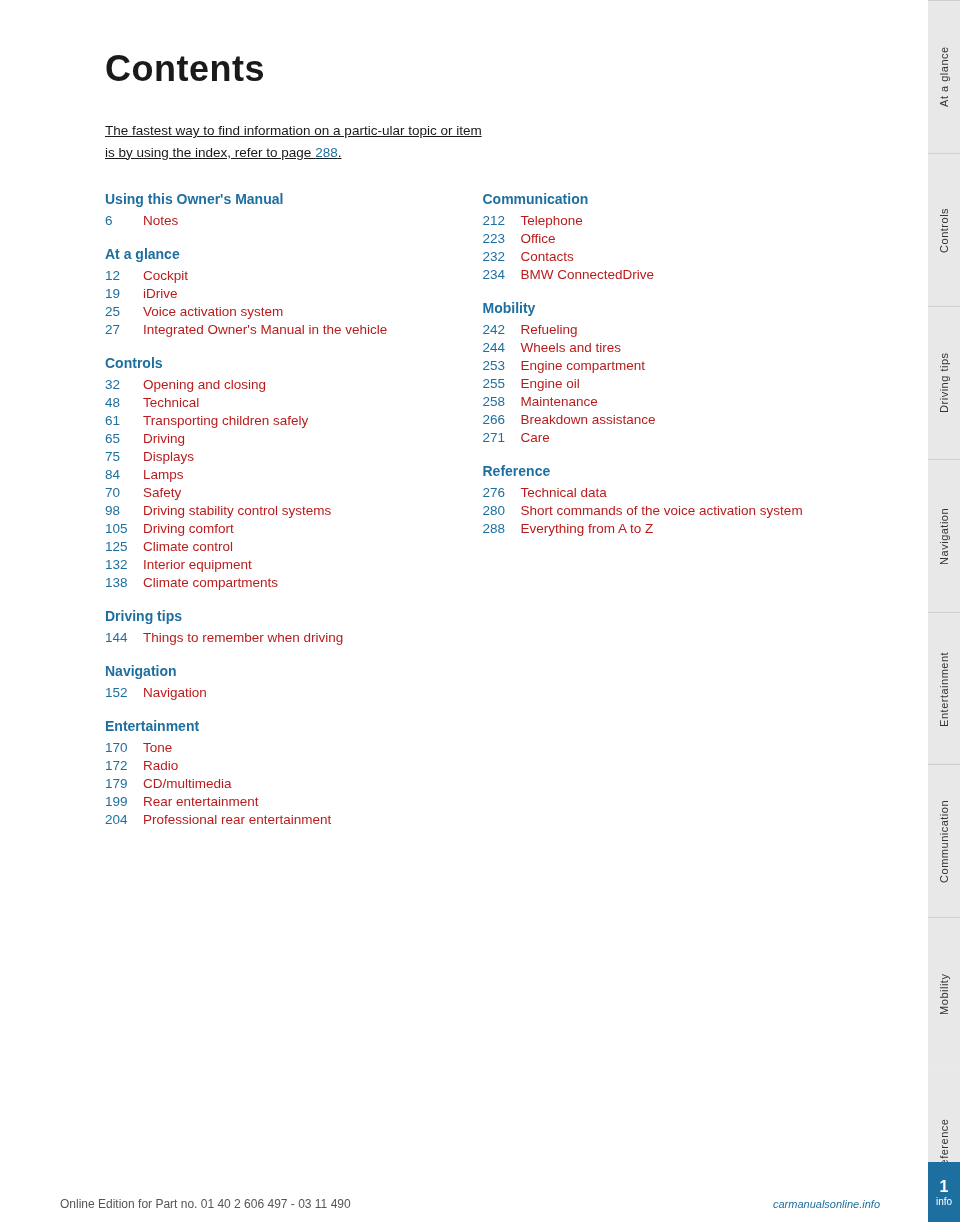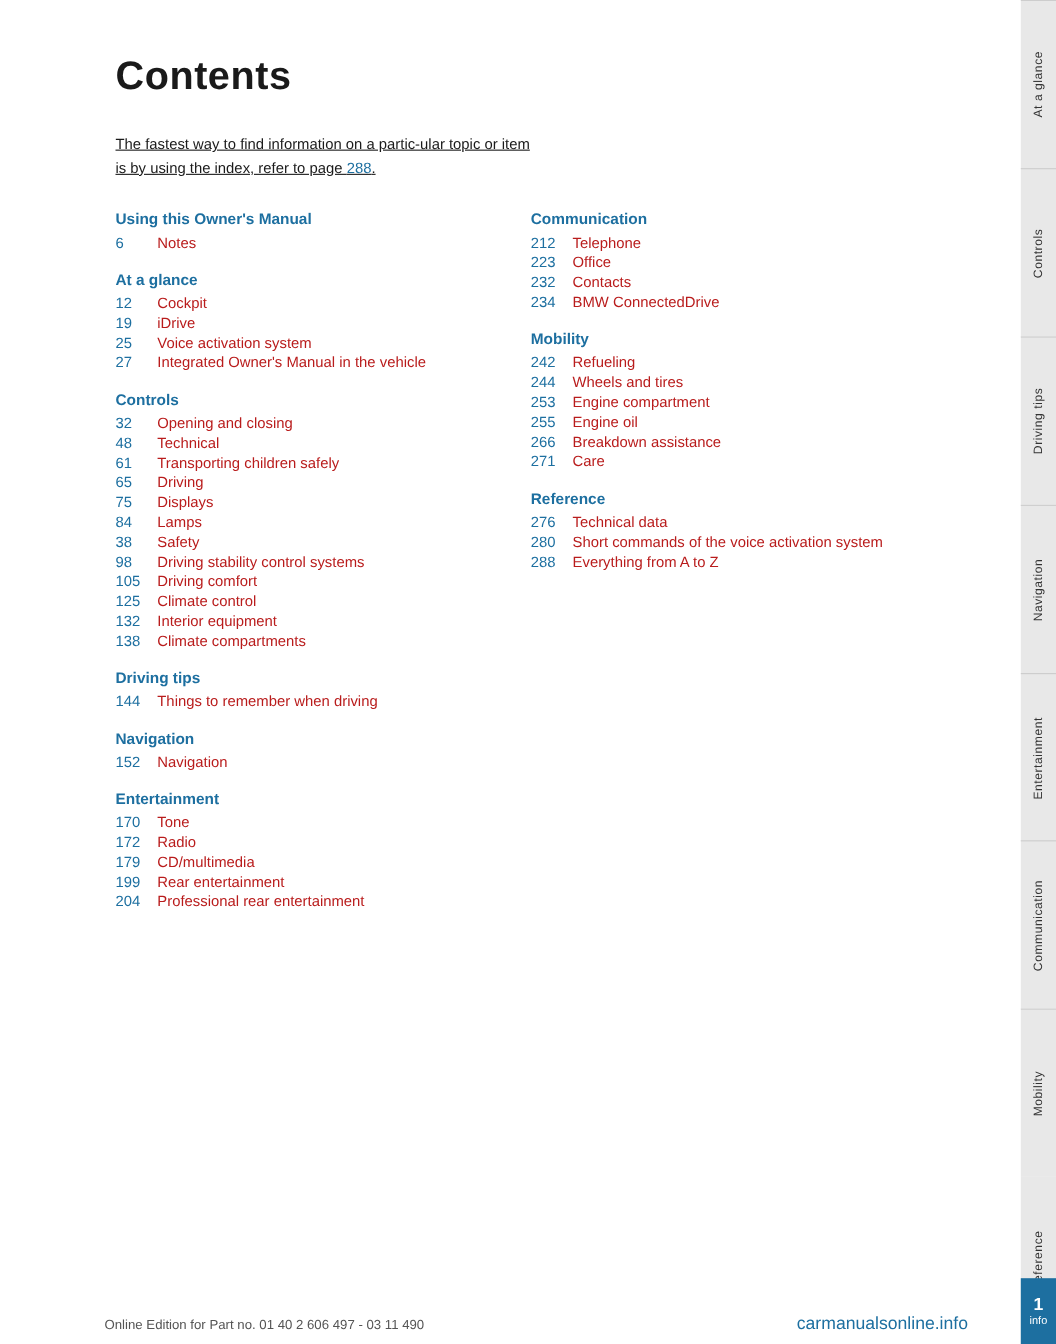--- a/index.html
+++ b/index.html
@@ -99,27 +99,28 @@
     
     .footer {
       position: absolute;
       bottom: 0;
       left: 0;
       right: 0;
       height: 36px;
       display: flex;
       align-items: center;
       justify-content: space-between;
-      padding: 0 80px 0 95px;
+      padding: 0 80px 0 60px;
       font-size: 12px;
       color: #555;
     }
     .watermark-logo {
       color: #1d6fa0;
-      font-size: 16px;
+      font-size: 11px;
+      font-style: italic;
     }
     
     .info-badge {
       position: absolute;
       right: 0;
       bottom: 0;
       width: 32px;
       background: #1d6fa0;
       color: white;
       display: flex;
@@ -191,21 +192,21 @@
         </div>
         <div class="toc-item">
           <span class="toc-num">75</span>
           <span class="toc-label">Displays</span>
         </div>
         <div class="toc-item">
           <span class="toc-num">84</span>
           <span class="toc-label">Lamps</span>
         </div>
         <div class="toc-item">
-          <span class="toc-num">38</span>
+          <span class="toc-num">70</span>
           <span class="toc-label">Safety</span>
         </div>
         <div class="toc-item">
           <span class="toc-num">98</span>
           <span class="toc-label">Driving stability control systems</span>
         </div>
         <div class="toc-item">
           <span class="toc-num">105</span>
           <span class="toc-label">Driving comfort</span>
         </div>
@@ -280,20 +281,24 @@
           <span class="toc-num">244</span>
           <span class="toc-label">Wheels and tires</span>
         </div>
         <div class="toc-item">
           <span class="toc-num">253</span>
           <span class="toc-label">Engine compartment</span>
         </div>
         <div class="toc-item">
           <span class="toc-num">255</span>
           <span class="toc-label">Engine oil</span>
+        </div>
+        <div class="toc-item">
+          <span class="toc-num">258</span>
+          <span class="toc-label">Maintenance</span>
         </div>
         <div class="toc-item">
           <span class="toc-num">266</span>
           <span class="toc-label">Breakdown assistance</span>
         </div>
         <div class="toc-item">
           <span class="toc-num">271</span>
           <span class="toc-label">Care</span>
         </div>
         <div class="section-heading">Reference</div>

